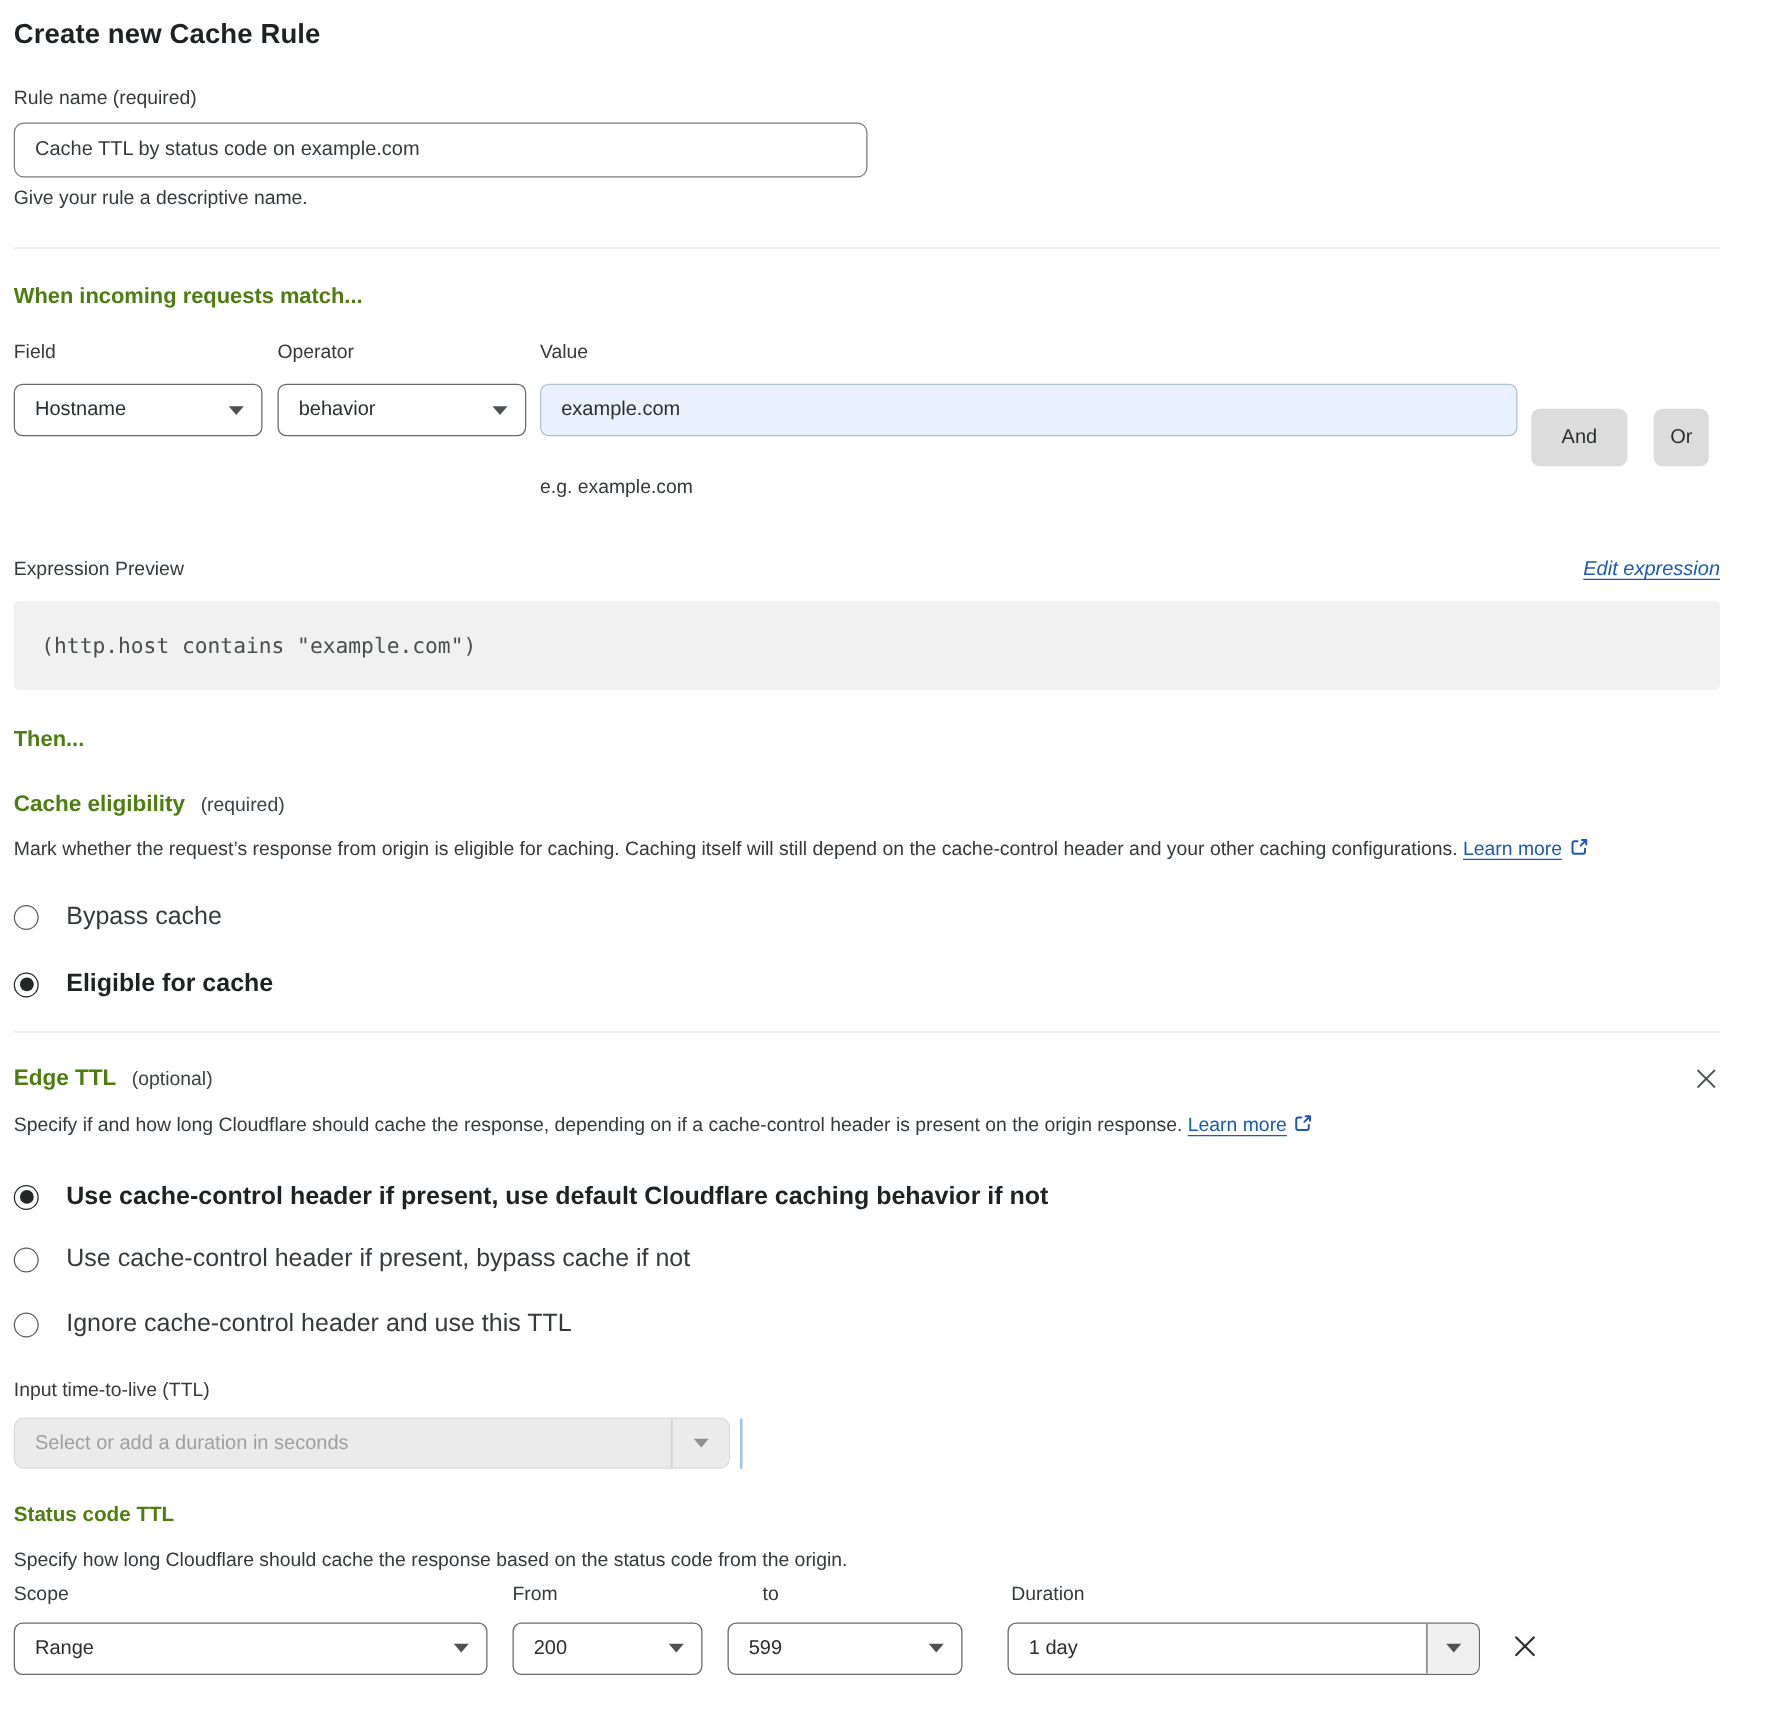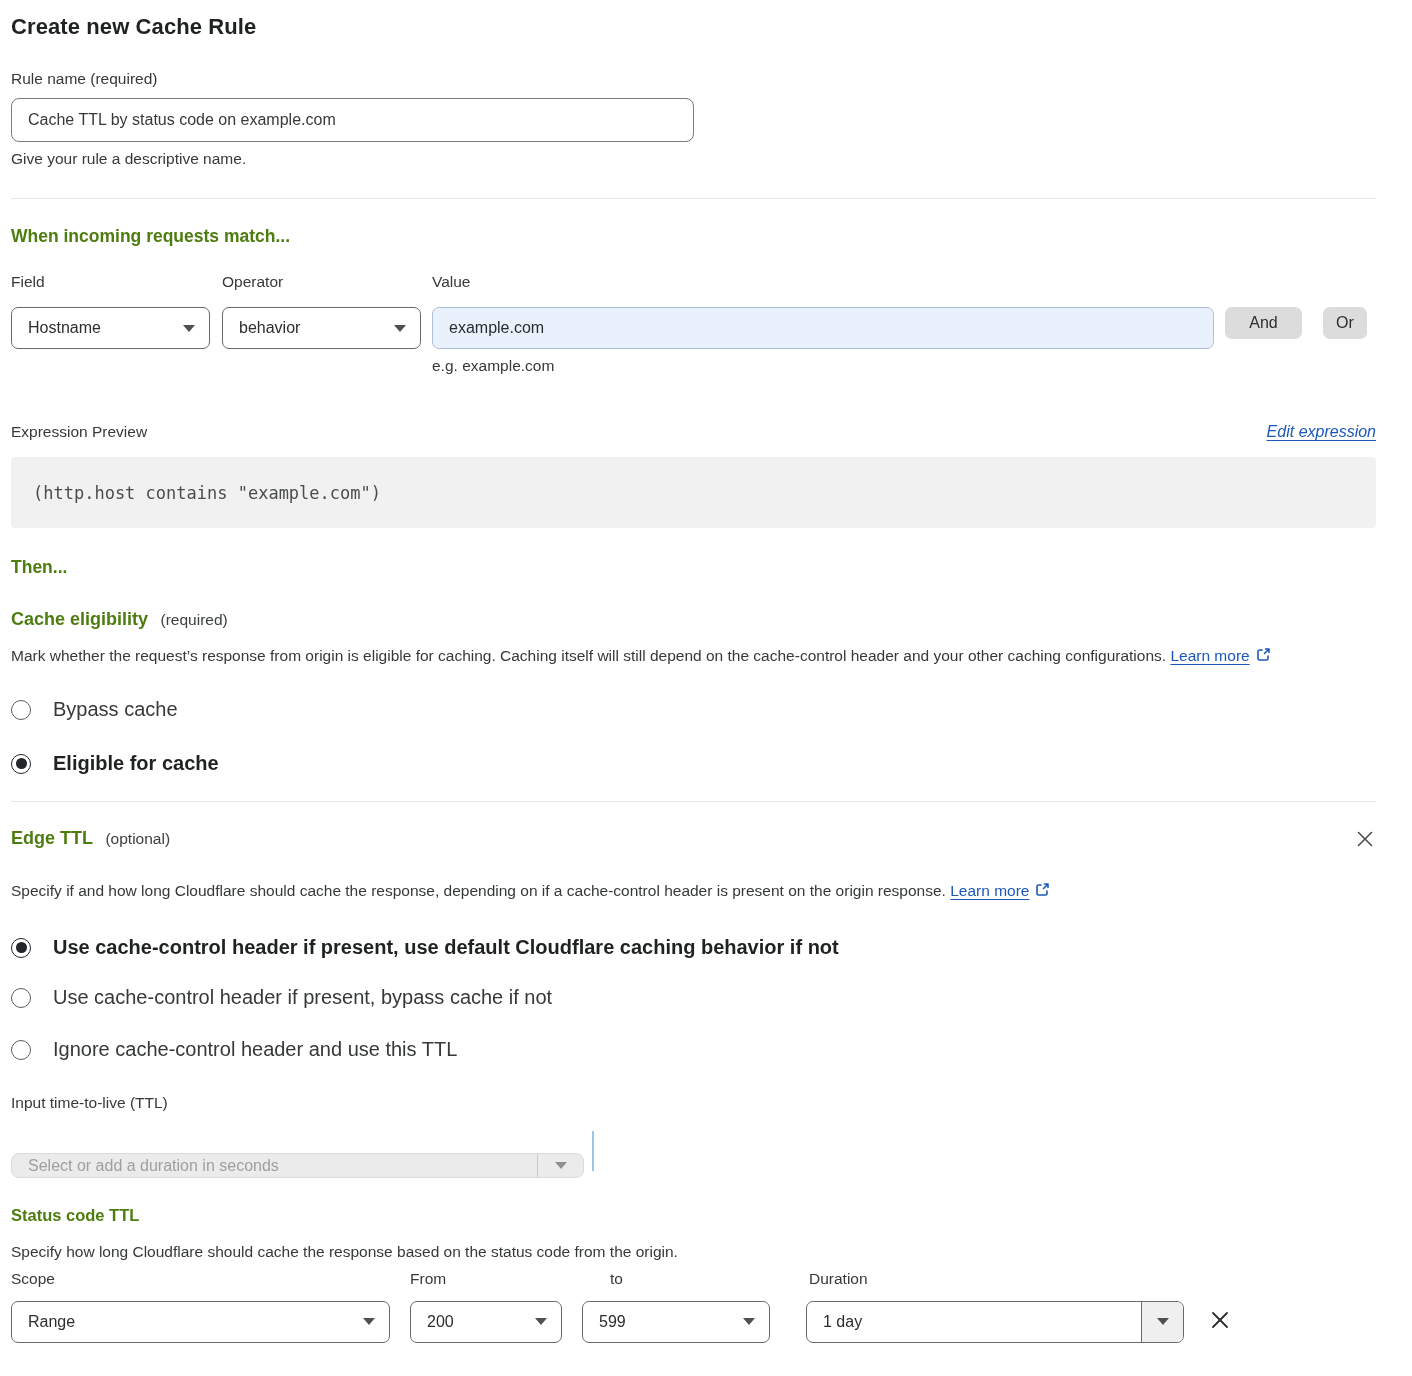--- a/index.html
+++ b/index.html
@@ -40,22 +40,22 @@
   }
   .caret { width:0; height:0; border-left:6px solid transparent; border-right:6px solid transparent; border-top:7px solid #4d5154; margin-left:10px; flex:none; }
 
   .value-input {
     width: 782px; height: 42px;
     background:#e9f1fd; border:1px solid #afbfd4; border-radius:7px;
     font-size:16px; color:#2b2e2f; padding:0 16px; font-family:inherit; outline:none;
   }
 
   .pill-btn {
-    height:32px; background:#dcdcdc; border:none; border-radius:7px;
-    font-size:16px; color:#2b2e2f; font-family:inherit; cursor:pointer;
+    height:46px; background:#dcdcdc; border:none; border-radius:7px;
+    font-size:16px; color:#2b2e2f; font-family:inherit; cursor:pointer;margin-top:20px;
   }
 
   .link { color:#1b58b8; text-decoration:underline; text-underline-offset:3px; cursor:pointer; }
 
   .code-box {
     background:#f1f1f1; border-radius:4px; height:71px;
     display:flex; align-items:center; padding:0 22px;
     font-family:"DejaVu Sans Mono","Liberation Mono",monospace;
     font-size:17px; color:#4a4d4e;
   }
@@ -73,23 +73,23 @@
   .radio.checked { border-color:#232527; }
   .radio.checked::after { content:""; width:11px; height:11px; border-radius:50%; background:#232527; }
   .radio-label { font-size:20px; margin-left:22px; }
   .radio-label.bold { font-weight:700; color:#1f2223; }
 
   .ext-icon { display:inline-block; vertical-align:-2px; margin-left:5px; }
 
   .close-x { cursor:pointer; background:none; border:none; padding:2px; }
 
   .ttl-select {
-    width:573px; height:25px; background:#ebebeb;
+    width:573px; height:41px; background:#ebebeb;
     border:1px solid #dadada; border-radius:8px;
-    display:flex; align-items:stretch; overflow:hidden;margin-top:29px;
+    display:flex; align-items:stretch; overflow:hidden;
   }
   .ttl-select .ph { flex:1; display:flex; align-items:center; padding:0 16px; font-size:16px; color:#9d9fa1; }
   .ttl-select .arrow-seg { width:46px; border-left:1px solid #c9c9c9; display:flex; align-items:center; justify-content:center; }
   .ttl-select .arrow-seg .caret { margin:0; border-top-color:#8d9194; }
   .focus-bar { width:2px; height:40px; background:#9dc3e6; margin-left:8px; align-self:center; }
 
   .combo {
     width:378px; height:42px; border:1px solid #66696d; border-radius:7px;
     display:flex; align-items:stretch; overflow:hidden; background:#fff; cursor:pointer;
   }
@@ -179,21 +179,21 @@
         <span class="section-heading" style="font-size:18px;">Edge TTL</span>
         <span class="inline-tag">(optional)</span>
       </div>
       <button class="close-x">
         <svg class="x-glyph" width="18" height="18" viewBox="0 0 18 18">
             <line x1="2.5" y1="2.5" x2="15.5" y2="15.5"></line>
             <line x1="15.5" y1="2.5" x2="2.5" y2="15.5"></line>
           </svg>
       </button>
     </div>
-    <p class="desc" style="margin-top:24px; max-width:1110px;">
+    <p class="desc" style="margin-top:10px; max-width:1110px;">
       <span>Specify if and how long Cloudflare should cache the response, depending on if a cache-control header is present on the origin response.</span>
       <a class="link">Learn more</a><span class="ext-icon"><svg width="17" height="17" viewBox="0 0 17 17">
             <path d="M7 4 H4.6 C3.7 4 3 4.7 3 5.6 V12.4 C3 13.3 3.7 14 4.6 14 H11.4 C12.3 14 13 13.3 13 12.4 V10" fill="none" stroke="#1b58b8" stroke-width="1.6" stroke-linecap="round"></path>
             <path d="M9.5 7.5 L14 3 M10.5 3 H14 V6.5" fill="none" stroke="#1b58b8" stroke-width="1.6" stroke-linecap="round" stroke-linejoin="round"></path>
           </svg></span>
     </p>
 
     <div class="radio-row" style="margin-top:29px;">
       <span class="radio checked"></span>
       <span class="radio-label bold">Use cache-control header if present, use default Cloudflare caching behavior if not</span>

